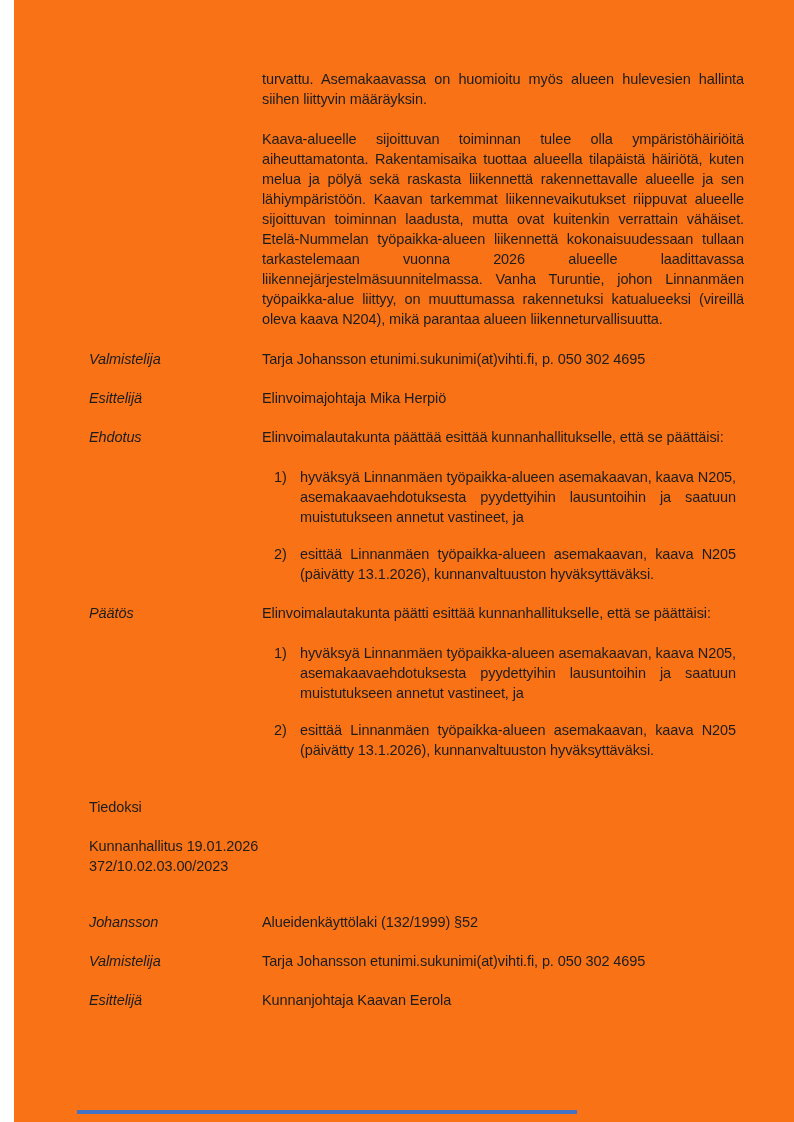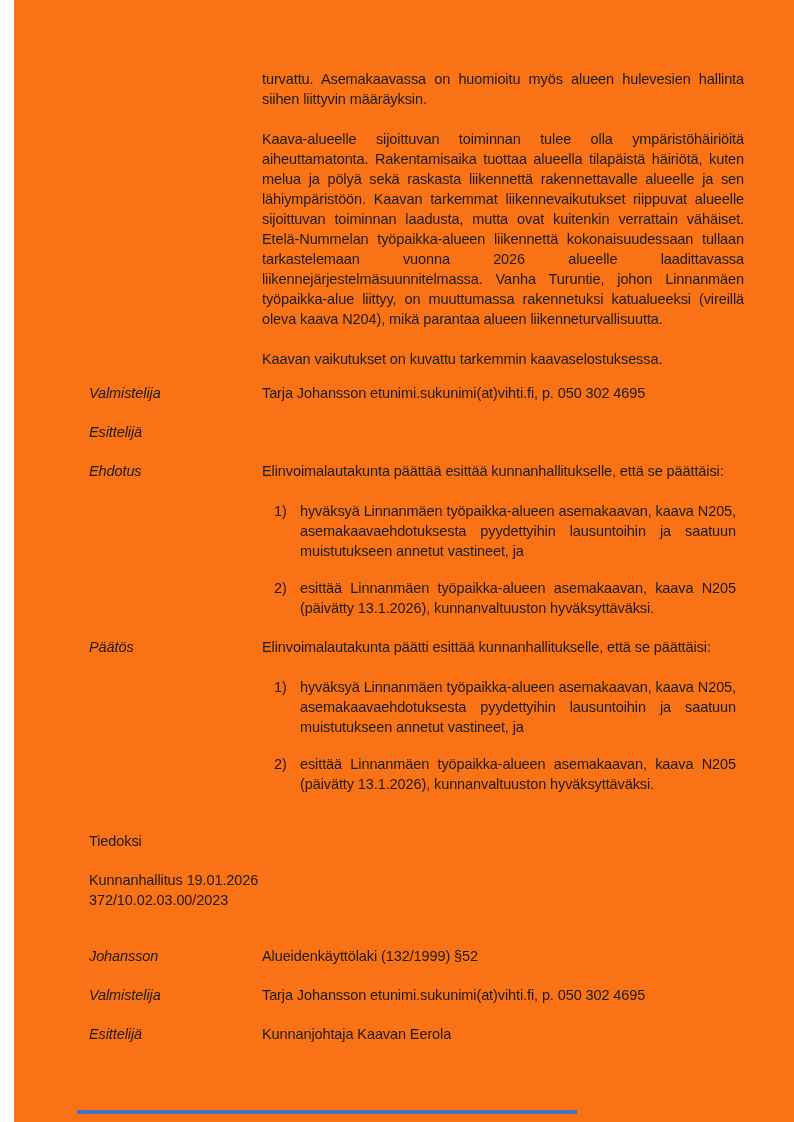--- a/index.html
+++ b/index.html
@@ -37,29 +37,29 @@
 </style>
 </head>
 <body>
 
 <div class="page">
 
   <div class="para">turvattu. Asemakaavassa on huomioitu myös alueen hulevesien hallinta siihen liittyvin määräyksin.</div>
 
   <div class="para">Kaava-alueelle sijoittuvan toiminnan tulee olla ympäristöhäiriöitä aiheuttamatonta. Rakentamisaika tuottaa alueella tilapäistä häiriötä, kuten melua ja pölyä sekä raskasta liikennettä rakennettavalle alueelle ja sen lähiympäristöön. Kaavan tarkemmat liikennevaikutukset riippuvat alueelle sijoittuvan toiminnan laadusta, mutta ovat kuitenkin verrattain vähäiset. Etelä-Nummelan työpaikka-alueen liikennettä kokonaisuudessaan tullaan tarkastelemaan vuonna 2026 alueelle laadittavassa liikennejärjestelmäsuunnitelmassa. Vanha Turuntie, johon Linnanmäen työpaikka-alue liittyy, on muuttumassa rakennetuksi katualueeksi (vireillä oleva kaava N204), mikä parantaa alueen liikenneturvallisuutta.</div>
 
-  <div class="para last mb14">Kaavan vaikutukset on kuvattu tarkemmin kaavaselostuksessa.</div>
 
   <div class="row">
     <div class="flabel">Valmistelija</div>
     <div class="fvalue">Tarja Johansson etunimi.sukunimi(at)vihti.fi, p. 050 302 4695</div>
   </div>
 
   <div class="row">
     <div class="flabel">Esittelijä</div>
+    <div class="fvalue">Elinvoimajohtaja Mika Herpiö</div>
   </div>
 
   <div class="row mb20">
     <div class="flabel">Ehdotus</div>
     <div class="fvalue">Elinvoimalautakunta päättää esittää kunnanhallitukselle, että se päättäisi:</div>
   </div>
 
   <div class="list-item">
     <div class="num">1)</div>
     <div class="litext">hyväksyä Linnanmäen työpaikka-alueen asemakaavan, kaava N205, asemakaavaehdotuksesta pyydettyihin lausuntoihin ja saatuun muistutukseen annetut vastineet, ja</div>

